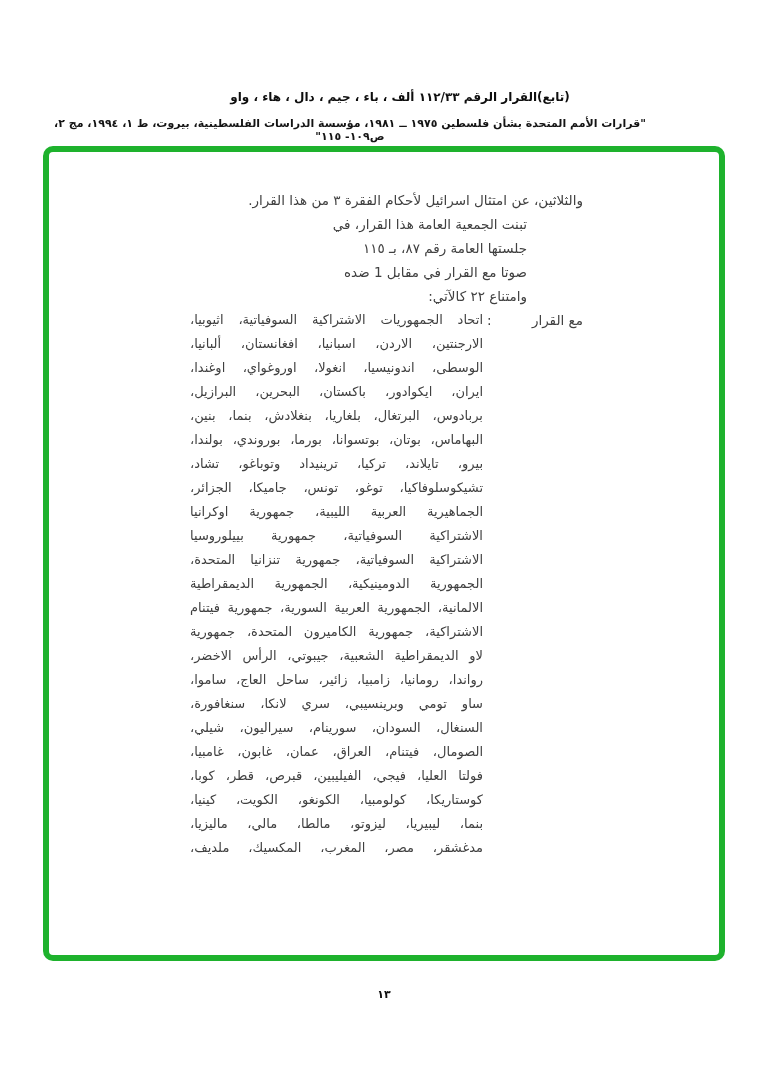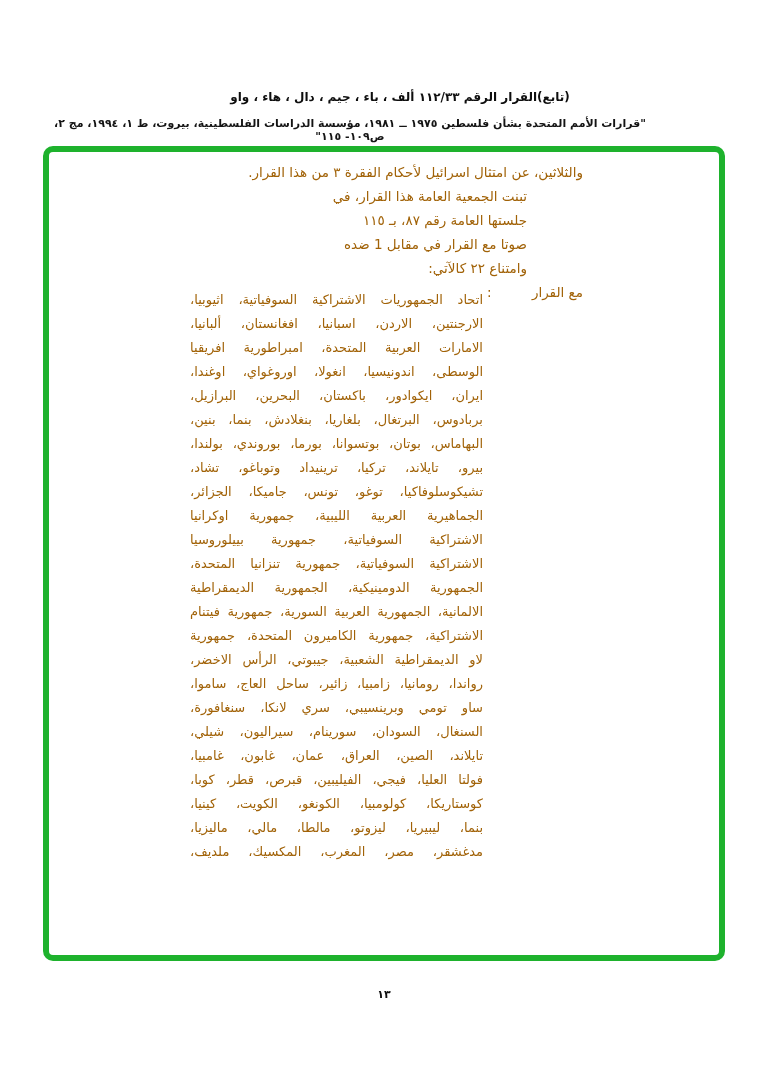--- a/index.html
+++ b/index.html
@@ -15,41 +15,41 @@
   .doc-source{
     position:absolute;top:117px;left:40px;width:620px;text-align:center;
     font-size:11px;font-weight:bold;direction:rtl;color:#141414;
   }
   .content-frame{
     position:absolute;left:43px;top:146px;width:682px;height:815px;
     box-sizing:border-box;border:6px solid #1eb22d;border-radius:10px;
     background:transparent;
   }
   .body-text{
-    position:absolute;top:160px;right:185px;width:393px;direction:rtl;
-    font-size:13.5px;line-height:24px;color:#a16207;
+    position:absolute;top:188px;right:185px;width:393px;direction:rtl;
+    font-size:13.5px;line-height:24px;color:#404040;
   }
   .continuation-line{
     text-align:right;white-space:nowrap;height:24px;
   }
   .note-paragraph{
     margin-right:56px;
   }
   .note-line{
     text-align:right;white-space:nowrap;height:24px;
   }
   .vote-row{
     display:flex;align-items:flex-start;
   }
   .vote-label-box{
     flex:0 0 96px;margin-left:4px;display:flex;justify-content:space-between;
     height:24px;white-space:nowrap;
   }
   .country-list{
-    flex:1 1 auto;min-width:0;font-size:13px;margin-top:8px;
+    flex:1 1 auto;min-width:0;font-size:13px;
   }
   .country-line{
     text-align:justify;text-align-last:justify;height:24px;overflow:hidden;
   }
   .page-number{
     position:absolute;top:988px;left:0;width:768px;text-align:center;
     font-size:11px;font-weight:bold;direction:rtl;
   }
 </style>
 </head>
@@ -71,38 +71,37 @@
   </div>
 
   <div class="vote-row">
     <div class="vote-label-box">
       <span>مع القرار</span>
       <span>:</span>
     </div>
     <div class="country-list">
       <div class="country-line">اتحاد الجمهوريات الاشتراكية السوفياتية، اثيوبيا،</div>
       <div class="country-line">الارجنتين، الاردن، اسبانيا، افغانستان، ألبانيا،</div>
-      <div class="country-line">الامارات العربية المتحدة، امبراطورية افريقيا</div>
       <div class="country-line">الوسطى، اندونيسيا، انغولا، اوروغواي، اوغندا،</div>
       <div class="country-line">ايران، ايكوادور، باكستان، البحرين، البرازيل،</div>
       <div class="country-line">بربادوس، البرتغال، بلغاريا، بنغلادش، بنما، بنين،</div>
       <div class="country-line">البهاماس، بوتان، بوتسوانا، بورما، بوروندي، بولندا،</div>
       <div class="country-line">بيرو، تايلاند، تركيا، ترينيداد وتوباغو، تشاد،</div>
       <div class="country-line">تشيكوسلوفاكيا، توغو، تونس، جاميكا، الجزائر،</div>
       <div class="country-line">الجماهيرية العربية الليبية، جمهورية اوكرانيا</div>
       <div class="country-line">الاشتراكية السوفياتية، جمهورية بييلوروسيا</div>
       <div class="country-line">الاشتراكية السوفياتية، جمهورية تنزانيا المتحدة،</div>
       <div class="country-line">الجمهورية الدومينيكية، الجمهورية الديمقراطية</div>
       <div class="country-line">الالمانية، الجمهورية العربية السورية، جمهورية فيتنام</div>
       <div class="country-line">الاشتراكية، جمهورية الكاميرون المتحدة، جمهورية</div>
       <div class="country-line">لاو الديمقراطية الشعبية، جيبوتي، الرأس الاخضر،</div>
       <div class="country-line">رواندا، رومانيا، زامبيا، زائير، ساحل العاج، ساموا،</div>
       <div class="country-line">ساو تومي وبرينسيبي، سري لانكا، سنغافورة،</div>
       <div class="country-line">السنغال، السودان، سورينام، سيراليون، شيلي،</div>
-      <div class="country-line">تايلاند، الصين، العراق، عمان، غابون، غامبيا،</div>
+      <div class="country-line">الصومال، فيتنام، العراق، عمان، غابون، غامبيا،</div>
       <div class="country-line">فولتا العليا، فيجي، الفيليبين، قبرص، قطر، كوبا،</div>
       <div class="country-line">كوستاريكا، كولومبيا، الكونغو، الكويت، كينيا،</div>
       <div class="country-line">بنما، ليبيريا، ليزوتو، مالطا، مالي، ماليزيا،</div>
       <div class="country-line">مدغشقر، مصر، المغرب، المكسيك، ملديف،</div>
     </div>
   </div>
 </div>
 
 <div class="page-number">١٣</div>
 

